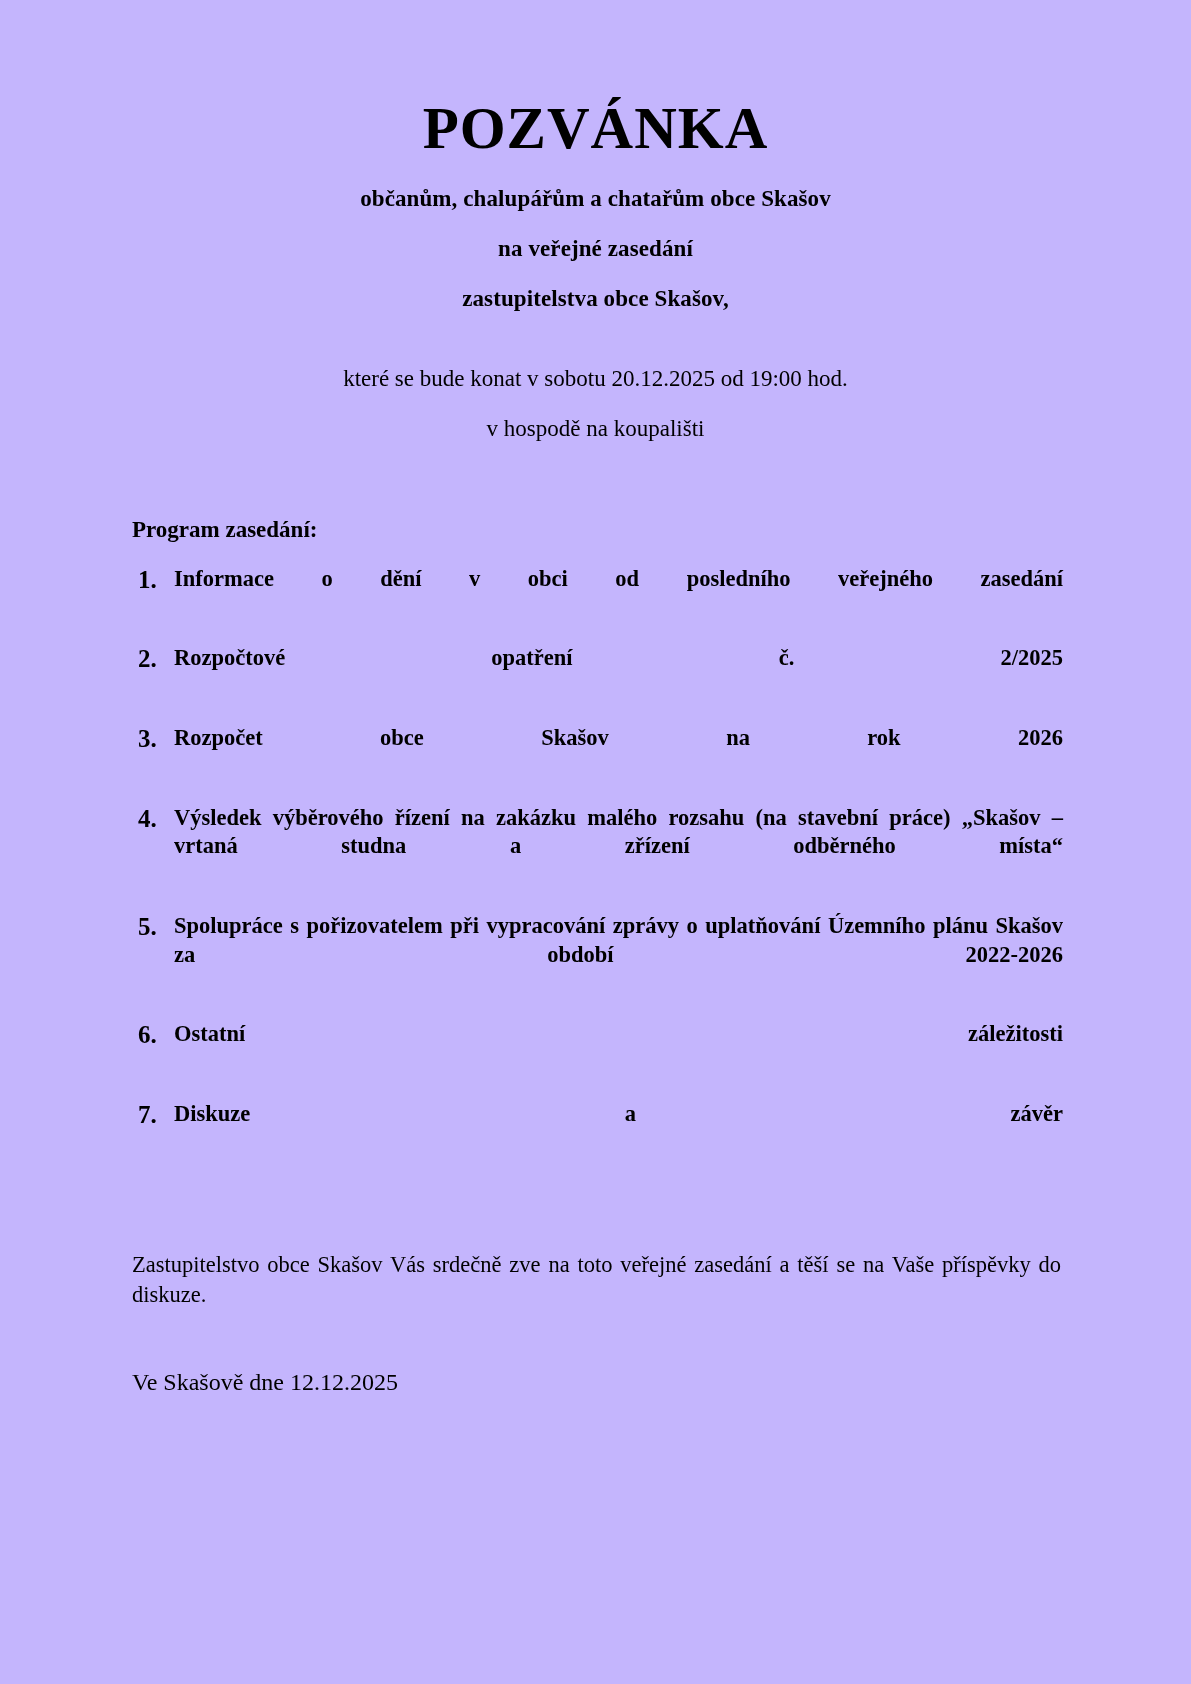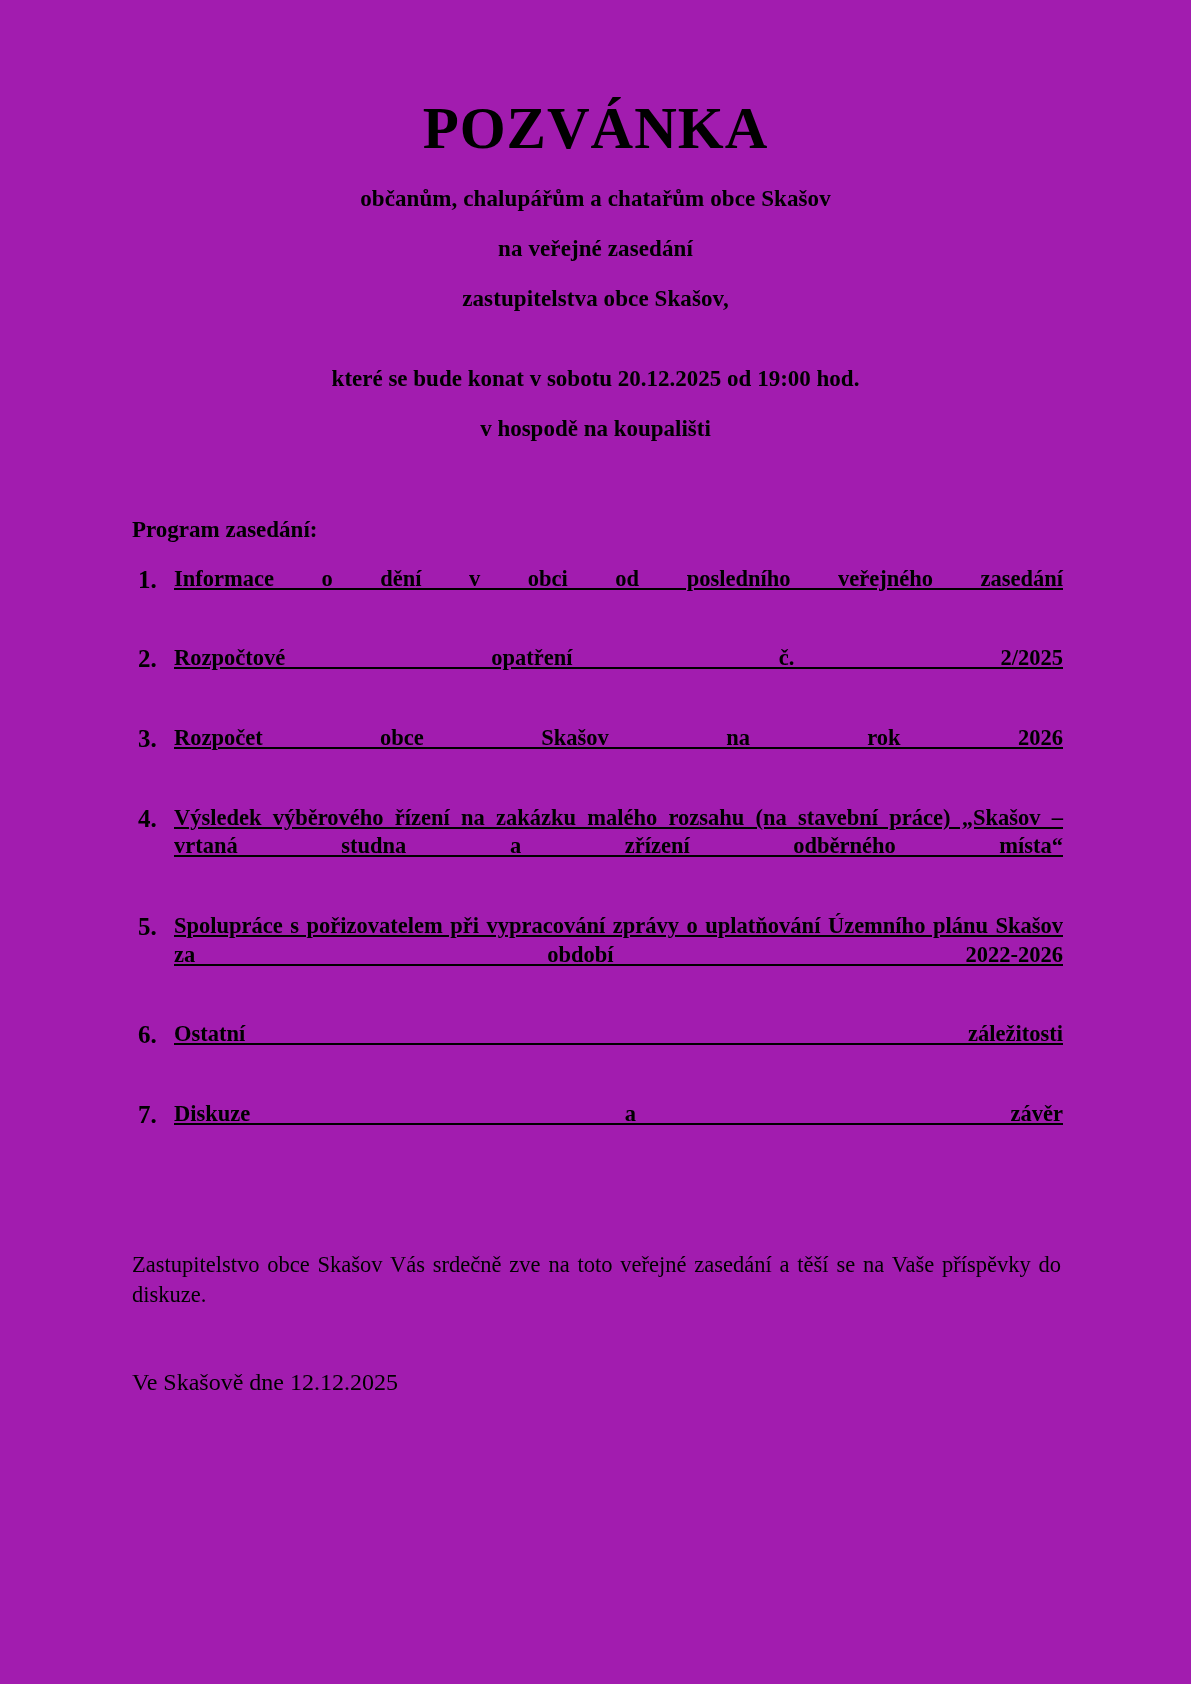--- a/index.html
+++ b/index.html
@@ -11,21 +11,21 @@
   body {
     font-family: "Liberation Serif", "DejaVu Serif", serif;
     color: #000000;
     -webkit-font-smoothing: antialiased;
   }
   .page {
     position: relative;
     width: 1191px;
     height: 1684px;
     margin: 0 auto;
-    background: #a21caf;
+    background: #c4b5fd;
     box-sizing: border-box;
     padding: 0 128px;
     overflow: hidden;
   }
 
   
   .doc-title {
     margin: 0;
     padding-top: 96px;
     text-align: center;
@@ -46,21 +46,21 @@
     line-height: 1.0;
     margin: 0 0 27px 0;
     letter-spacing: 0.1px;
   }
   .when-block {
     margin-top: 57px;
     text-align: center;
   }
   .when-line {
     font-size: 23px;
-    font-weight: bold;
+    font-weight: normal;
     line-height: 1.0;
     margin: 0 0 27px 0;
   }
 
   
   .program {
     margin-top: 77px;
   }
   .program-heading {
     font-size: 23px;
@@ -87,21 +87,20 @@
   ol.program-list > li::before {
     content: counter(prog) ".";
     position: absolute;
     left: 10px;
     top: -1px;
     font-size: 25px;
     font-weight: bold;
   }
   ol.program-list > li .li-text {
     display: block;
-    text-decoration: underline;
   }
   
   ol.program-list > li .li-text::after {
     content: "";
     display: inline-block;
     width: 100%;
   }
 
   
   .closing {

